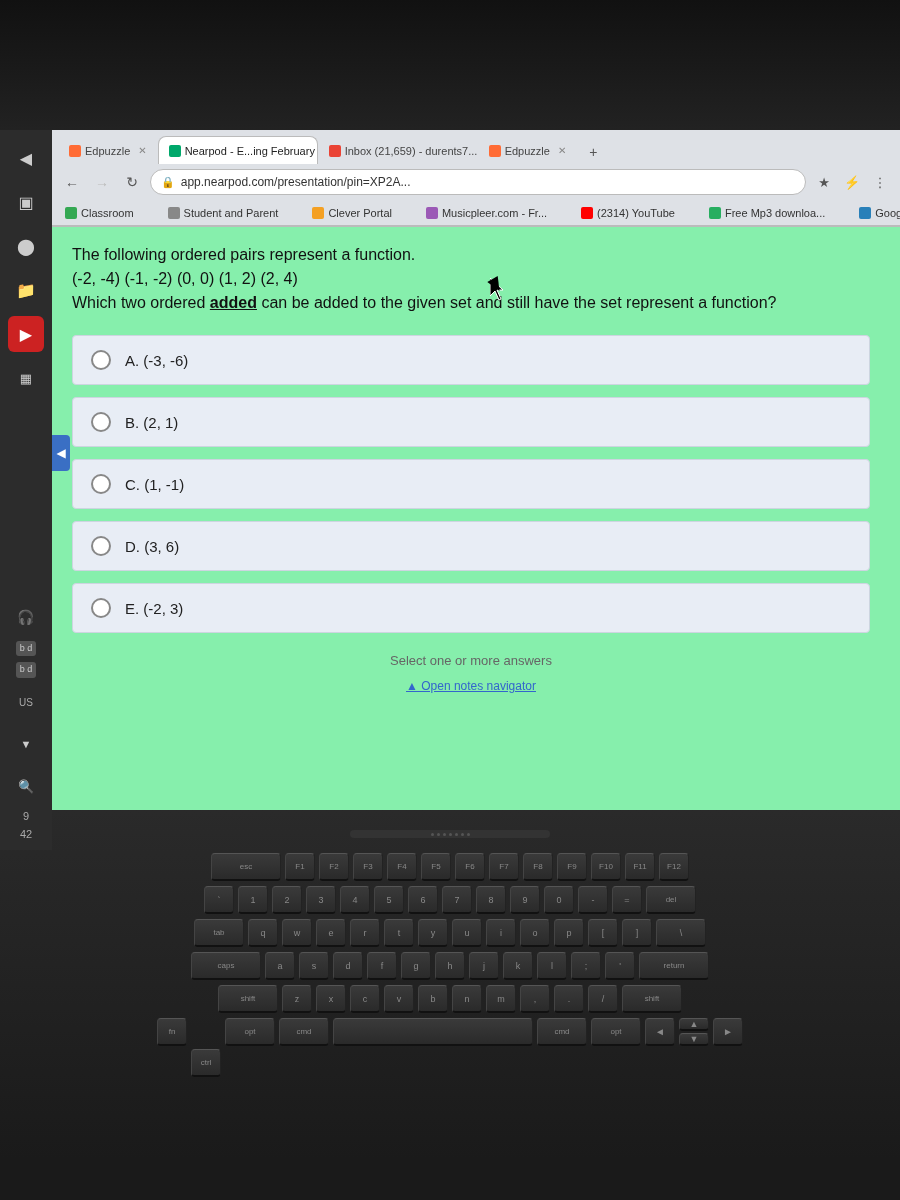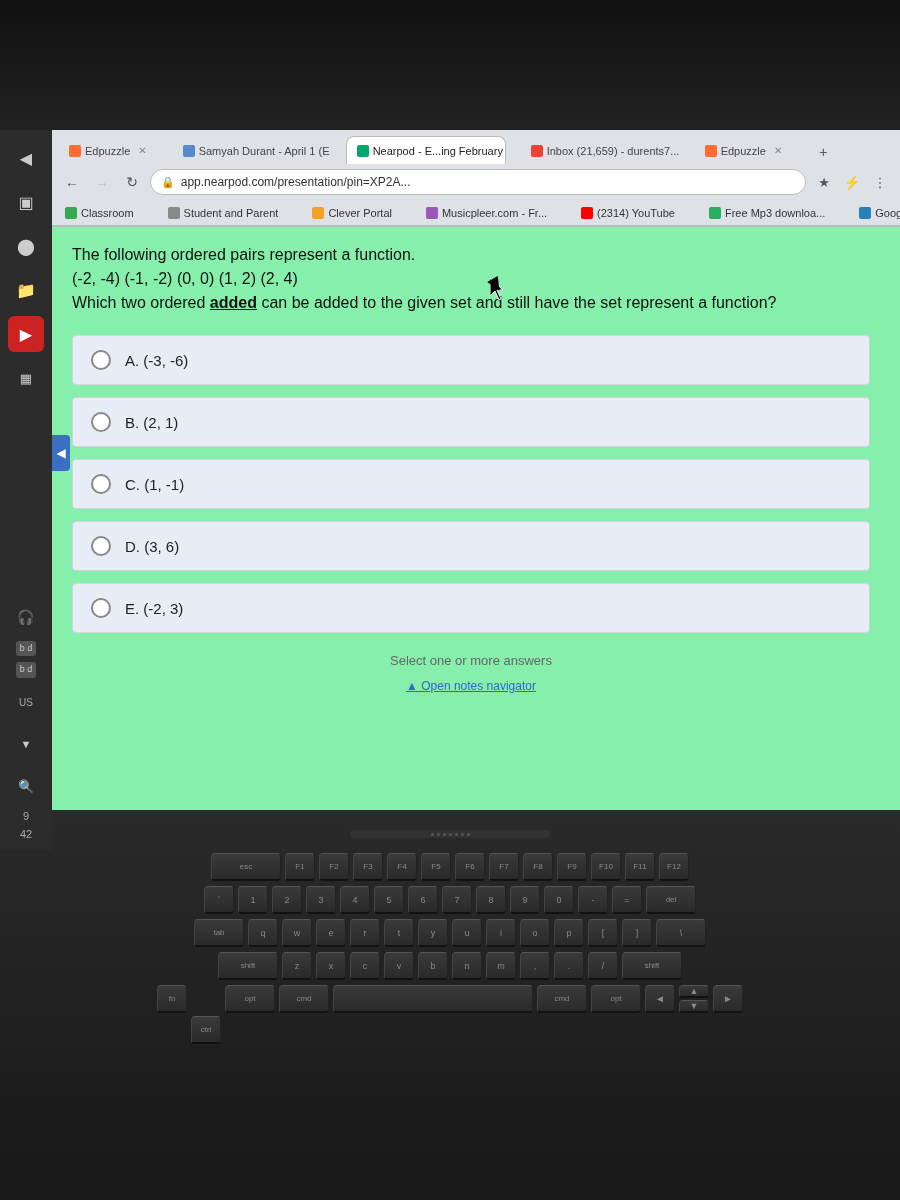--- a/index.html
+++ b/index.html
@@ -40,21 +40,21 @@
       border-bottom: 1px solid #bbb;
     }
 
     
     .tab-bar {
       display: flex;
       align-items: flex-end;
       height: 34px;
       background: #dee1e6;
       padding-left: 6px;
-      gap: 14px;
+      gap: 0;
     }
     .tab {
       display: flex;
       align-items: center;
       height: 28px;
       padding: 0 10px;
       border-radius: 8px 8px 0 0;
       font-size: 11px;
       max-width: 160px;
       white-space: nowrap;
@@ -398,25 +398,20 @@
 
 <div class="screen-area" style="left: 52px; width: 848px;">
 
   <div class="browser-chrome">
 
     <div class="tab-bar">
       <div class="tab">
         <div class="tab-favicon edpuzzle"></div>
         <span>Edpuzzle</span>
         <span class="tab-close">✕</span>
-      </div>
-      <div class="tab">
-        <div class="tab-favicon" style="background:#5588cc;"></div>
-        <span>Samyah Durant - April 1 (E</span>
-
       </div>
       <div class="tab active">
         <div class="tab-favicon nearpod"></div>
         <span>Nearpod - E...ing February</span>
         <span class="tab-close">✕</span>
       </div>
       <div class="tab">
         <div class="tab-favicon inbox"></div>
         <span>Inbox (21,659) - durents7...</span>
 
@@ -586,20 +581,35 @@
     <div class="key">y</div>
     <div class="key">u</div>
     <div class="key">i</div>
     <div class="key">o</div>
     <div class="key">p</div>
     <div class="key">[</div>
     <div class="key">]</div>
     <div class="key wide">\</div>
   </div>
 
+  <div class="keyboard-row">
+    <div class="key wider" style="font-size:8px;">caps</div>
+    <div class="key">a</div>
+    <div class="key">s</div>
+    <div class="key">d</div>
+    <div class="key">f</div>
+    <div class="key">g</div>
+    <div class="key">h</div>
+    <div class="key">j</div>
+    <div class="key">k</div>
+    <div class="key">l</div>
+    <div class="key">;</div>
+    <div class="key">'</div>
+    <div class="key wider" style="font-size:8px;">return</div>
+  </div>
 
   <div class="keyboard-row">
     <div class="key wider" style="font-size:8px; width:60px;">shift</div>
     <div class="key">z</div>
     <div class="key">x</div>
     <div class="key">c</div>
     <div class="key">v</div>
     <div class="key">b</div>
     <div class="key">n</div>
     <div class="key">m</div>

